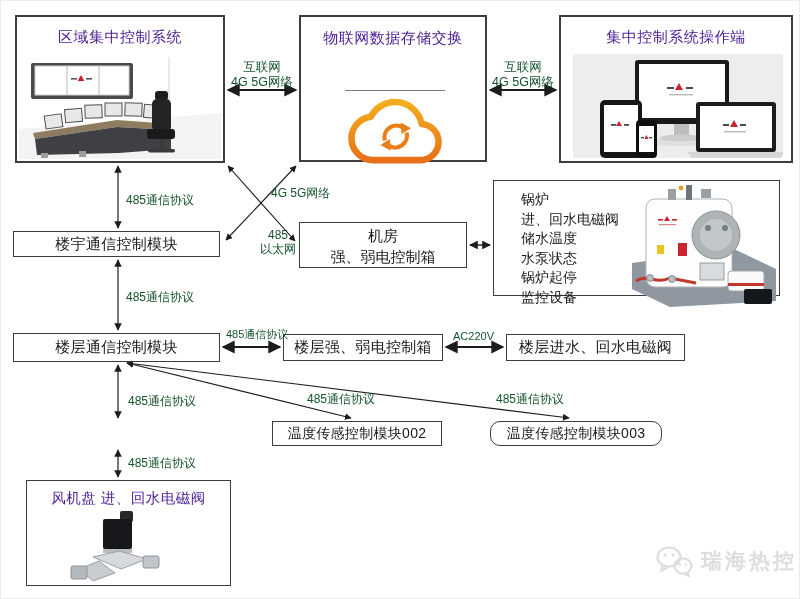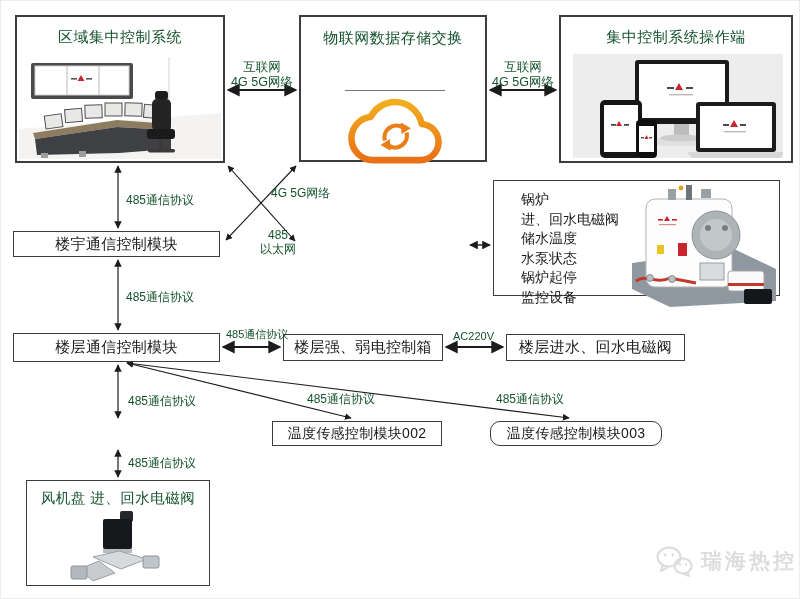--- a/index.html
+++ b/index.html
@@ -3,21 +3,21 @@
 <meta charset="utf-8">
 <style>
   html,body{margin:0;padding:0;background:#fff;}
   #canvas{
     position:relative;width:800px;height:599px;background:#ffffff;overflow:hidden;
     font-family:"Liberation Sans","DejaVu Sans",sans-serif;color:#1a1a1a;
     box-shadow:inset 0 0 0 1px #ececec;
   }
   .box{position:absolute;background:#fff;border:2px solid #3d3d3d;box-sizing:border-box;z-index:2;}
   .box.thin{border-width:1.6px;}
-  .box-title{text-align:center;font-size:15px;color:#14532d;letter-spacing:.5px;}
+  .box-title{text-align:center;font-size:15px;color:#4c1d95;letter-spacing:.5px;}
   .mod{display:flex;align-items:center;justify-content:center;font-size:15px;letter-spacing:.3px;}
   .lbl{position:absolute;font-size:12px;color:#14532d;white-space:nowrap;line-height:1.18;z-index:3;}
   .lbl.center{text-align:center;}
   .lbl.small{font-size:11px;}
   #wires{position:absolute;left:0;top:0;z-index:1;}
   .gfx{position:absolute;}
   .brandrow{position:absolute;left:0;right:0;display:flex;align-items:center;justify-content:center;gap:4px;}
   .brandtxt{font-size:17px;font-weight:bold;color:#2b2b2b;letter-spacing:2px;}
   .brandline{position:absolute;height:1px;background:#777;}
   .watermark{position:absolute;z-index:2;display:flex;align-items:center;gap:8px;color:#dddddd;}
@@ -143,20 +143,26 @@
         <rect x="151" y="77" width="22" height="1.4" fill="#b9b9b9"></rect>
       </g>
       <path d="M114 98 h98 l-5 6 h-88 z" fill="#d7d7d7"></path>
     </svg>
   </div>
 
   <div class="box thin mod" style="left:13px;top:231px;width:207px;height:26px;text-align:center;">
     <span>楼宇通信控制模块</span>
   </div>
 
+  <div class="box thin" style="left:299px;top:222px;width:168px;height:46px;">
+    <div style="text-align:center;font-size:15px;line-height:21px;padding-top:2px;">
+      <div>机房</div>
+      <div>强、弱电控制箱</div>
+    </div>
+  </div>
 
   <div class="box thin" style="left:493px;top:180px;width:287px;height:116px;">
     <div style="position:absolute;left:27px;top:9px;font-size:14px;line-height:19.5px;">
       <div>锅炉</div>
       <div>进、回水电磁阀</div>
       <div>储水温度</div>
       <div>水泵状态</div>
       <div>锅炉起停</div>
       <div>监控设备</div>
     </div>
@@ -201,21 +207,21 @@
     <span>楼层进水、回水电磁阀</span>
   </div>
 
   <div class="box thin mod" style="left:272px;top:421px;width:170px;height:25px;font-size:14px;">
     <span>温度传感控制模块002</span>
   </div>
   <div class="box thin mod" style="left:490px;top:421px;width:172px;height:25px;font-size:14px;border-radius:10px;">
     <span>温度传感控制模块003</span>
   </div>
 
-  <div class="box thin" style="left:26px;top:480px;width:184px;height:106px;">
+  <div class="box thin" style="left:26px;top:480px;width:205px;height:106px;">
     <div class="box-title" style="padding-top:8px;font-size:14.5px;">风机盘 进、回水电磁阀</div>
     <svg class="gfx" style="left:36px;top:30px;" width="110" height="70" viewBox="0 0 110 70">
       <rect x="57" y="0" width="13" height="11" rx="2" fill="#26272b"></rect>
       <rect x="40" y="8" width="29" height="30" rx="2" fill="#17181c"></rect>
       <rect x="40" y="38" width="29" height="4" fill="#b9bcc0"></rect>
       <polygon points="30,46 56,40 84,48 58,58" fill="#d7dadd" stroke="#9ba0a4"></polygon>
       <polygon points="16,58 36,50 52,62 30,70" fill="#c8cccf" stroke="#9ba0a4"></polygon>
       <rect x="8" y="55" width="16" height="13" rx="2" fill="#b4b9bd" stroke="#8f9498"></rect>
       <rect x="80" y="45" width="16" height="12" rx="2" fill="#c0c5c9" stroke="#8f9498"></rect>
     </svg>

